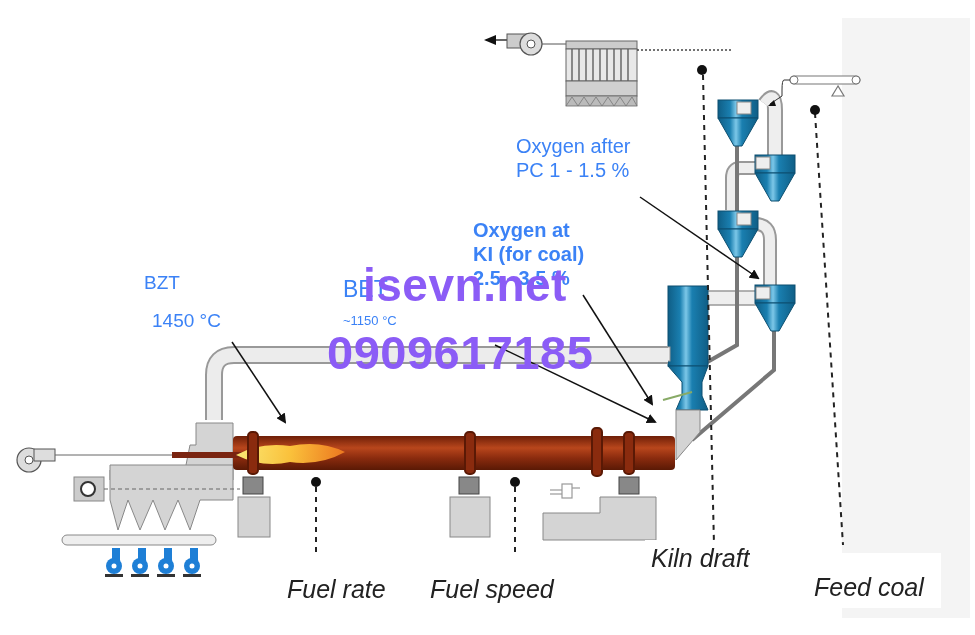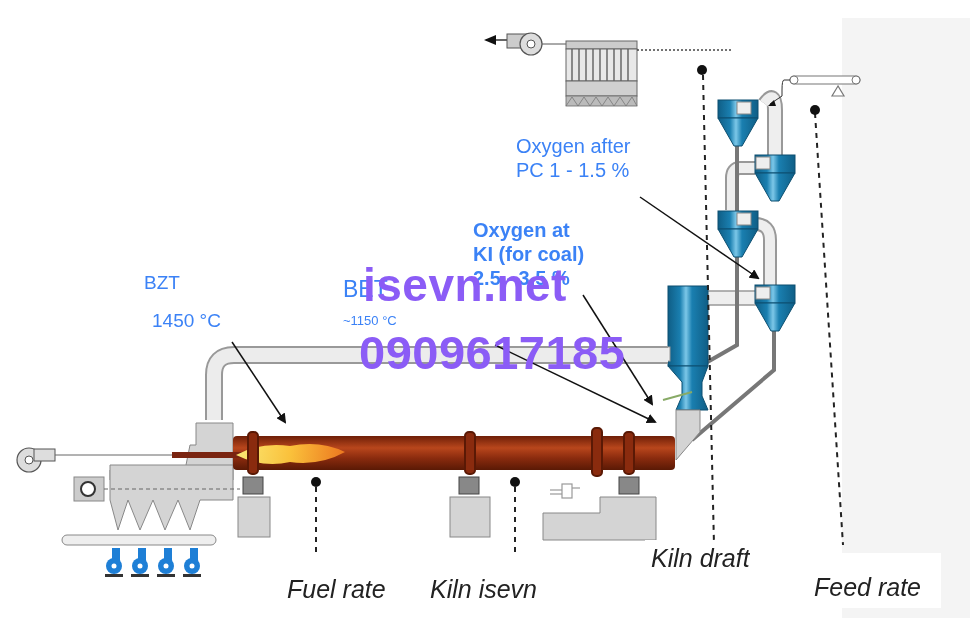--- a/index.html
+++ b/index.html
@@ -234,22 +234,22 @@
   <div>2.5 - 3.5 %</div>
 </div>
 
 <div class="lbl" style="left:144px; top:272px; font-size:19px;">BZT</div>
 <div class="lbl" style="left:152px; top:310px; font-size:19px;">1450 °C</div>
 
 <div class="lbl" style="left:343px; top:276px; font-size:23px;">BET</div>
 <div class="lbl" style="left:343px; top:313px; font-size:13px;">~1150 °C</div>
 
 <div class="lbl-it" style="left:287px; top:573px;">Fuel rate</div>
-<div class="lbl-it" style="left:430px; top:573px;">Kiln isevn</div>
+<div class="lbl-it" style="left:430px; top:573px;">Fuel speed</div>
 <div class="label-box" style="left:645px; top:540px; width:140px; height:64px;"></div>
 <div class="lbl-it" style="left:651px; top:543px; line-height:30px; height:58px; overflow:hidden;">
   <div>Kiln draft</div>
 </div>
 <div class="label-box" style="left:806px; top:553px; width:135px; height:55px;"></div>
-<div class="lbl-it" style="left:814px; top:571px;">Feed rate</div>
+<div class="lbl-it" style="left:814px; top:571px;">Feed coal</div>
 
 <div class="wm" style="left:363px; top:258px; font-size:46px;">isevn.net</div>
-<div class="wm" style="left:327px; top:325px; font-size:47px;margin-left:32px;">0909617185</div>
+<div class="wm" style="left:327px; top:325px; font-size:47px;">0909617185</div>
 
 </body></html>

